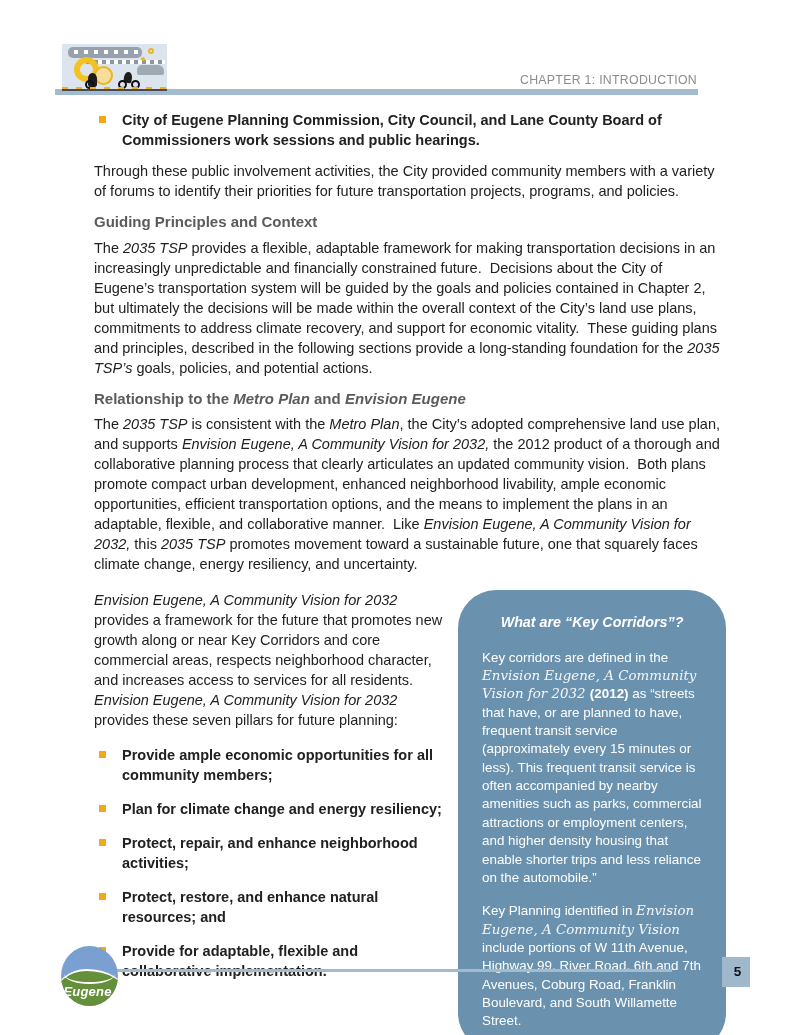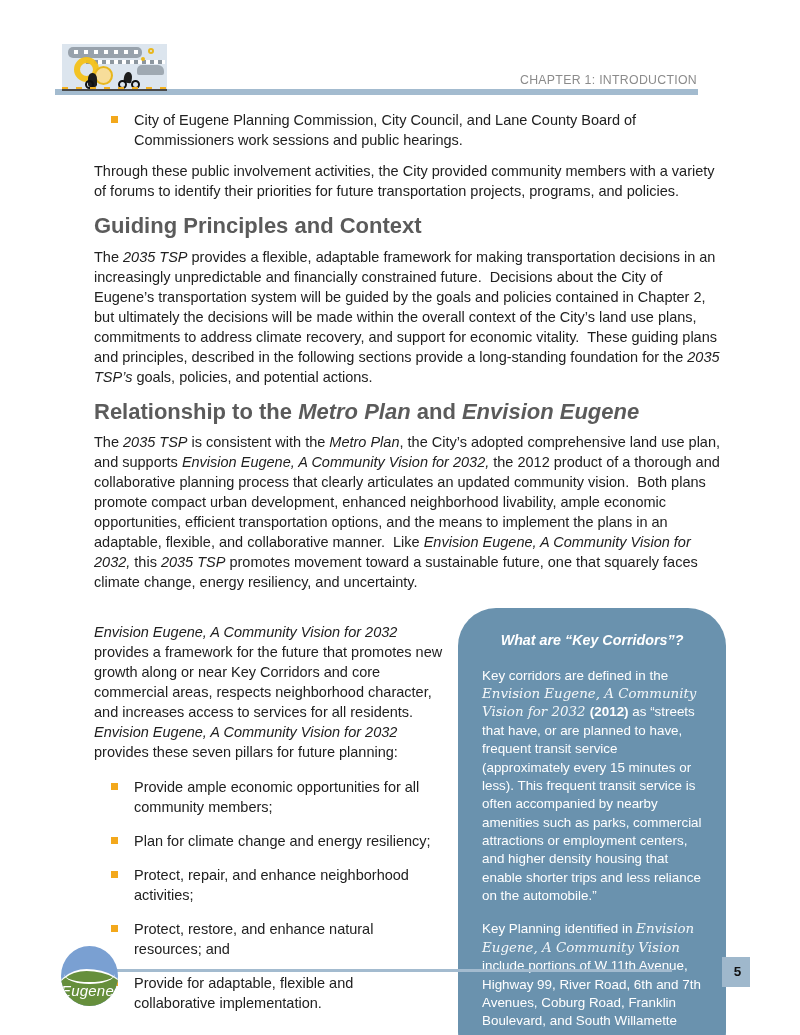--- a/index.html
+++ b/index.html
@@ -34,46 +34,46 @@
   .c-wheel1{position:absolute;bottom:2px;left:23px;width:9px;height:9px;border:2px solid #111;border-radius:50%;}
   .c-cyc{position:absolute;bottom:8px;left:62px;width:8px;height:11px;background:#1d1d1d;border-radius:50% 50% 20% 20%;transform:rotate(8deg);}
   .c-wheel2{position:absolute;bottom:2px;left:56px;width:9px;height:9px;border:2px solid #111;border-radius:50%;}
   .c-wheel3{position:absolute;bottom:2px;left:69px;width:9px;height:9px;border:2px solid #111;border-radius:50%;}
   .c-ground{position:absolute;bottom:0;left:0;right:0;height:2px;background:#4a4a4a;}
   .c-dash{position:absolute;bottom:2px;left:0;right:0;height:2px;background:repeating-linear-gradient(90deg,#F2B01F 0 6px,transparent 6px 14px);}
 
   
   .content{position:absolute;left:94px;top:110px;width:632px;font-size:14.5px;line-height:1.38;color:var(--text);}
   .content p{white-space:pre-wrap;margin:0 0 11px;}
-  h2{font-size:22px;color:var(--heading-gray);margin:6px 0 6px;line-height:1.3;}
-  .bullet-item{display:flex;margin:0 16px 11px;}
+  h2{font-size:15px;color:var(--heading-gray);margin:6px 0 6px;line-height:1.3;}
+  .bullet-item{display:flex;margin:0 4px 11px;font-weight:bold;}
   .bullet-item .sq{flex:0 0 auto;width:7px;height:7px;background:var(--accent-bullet);margin:6px 16px 0 1px;}
   .bullet-item .bt{white-space:pre-wrap;}
 
   .columns{display:flex;align-items:flex-start;margin-top:16px;}
   .col-left{width:364px;padding-right:6px;}
   .col-left .bullet-item{margin-bottom:14px;}
-  .col-left p{margin-bottom:15px;margin-top:14px;}
+  .col-left p{margin-bottom:15px;}
 
   .callout{width:268px;background:var(--callout-bg);border-radius:38px;color:#fff;padding:21px 24px 20px;font-size:13.4px;line-height:1.37;}
   .callout h3{font-size:14.3px;text-align:center;margin:2px 0 16px;color:#fff;font-style:italic;}
   .callout p{white-space:pre-wrap;margin:0 0 15px;}
   .callout p:last-child{margin-bottom:0;}
 
   .seg-i{font-style:italic;}
   .seg-b{font-weight:400;}
   .seg-bi{font-weight:700;text-align:center;}
   .seg-si{font-family:"DejaVu Serif","Liberation Serif",serif;font-style:italic;color:rgba(255,255,255,.93);}
 
   
   .frule{position:absolute;top:969px;left:103px;right:78px;height:3px;background:var(--rule-blue);}
   .logo{position:absolute;left:61px;top:946px;width:57px;height:60px;border-radius:50%;background:var(--logo-blue);overflow:hidden;z-index:2;}
   .logo-hill{position:absolute;left:-12%;bottom:-4px;width:124%;height:68%;background:var(--logo-green);border-radius:55% 65% 0 0/85% 70% 0 0;border-top:2px solid #fff;}
   .logo-swoosh{position:absolute;left:6%;top:46%;width:88%;height:10px;border-bottom:2px solid #fff;border-radius:0 0 50% 50%/0 0 100% 100%;}
-  .logo-text{position:absolute;left:0;right:4px;bottom:7px;text-align:center;color:#fff;font-size:15px;font-weight:400;font-style:italic;letter-spacing:.2px;}
+  .logo-text{position:absolute;left:0;right:4px;bottom:7px;text-align:center;color:#fff;font-size:13px;font-weight:700;font-style:italic;letter-spacing:.2px;}
   .page-num{position:absolute;left:722px;top:957px;width:31px;height:30px;background:var(--page-badge-bg);color:#111;font-weight:700;font-size:13.5px;text-align:center;line-height:30px;}
 </style>
 </head>
 <body>
 
 <div class="page">
 
   <div class="collage">
     <div class="c-train"></div>
     <div class="c-track"></div>

